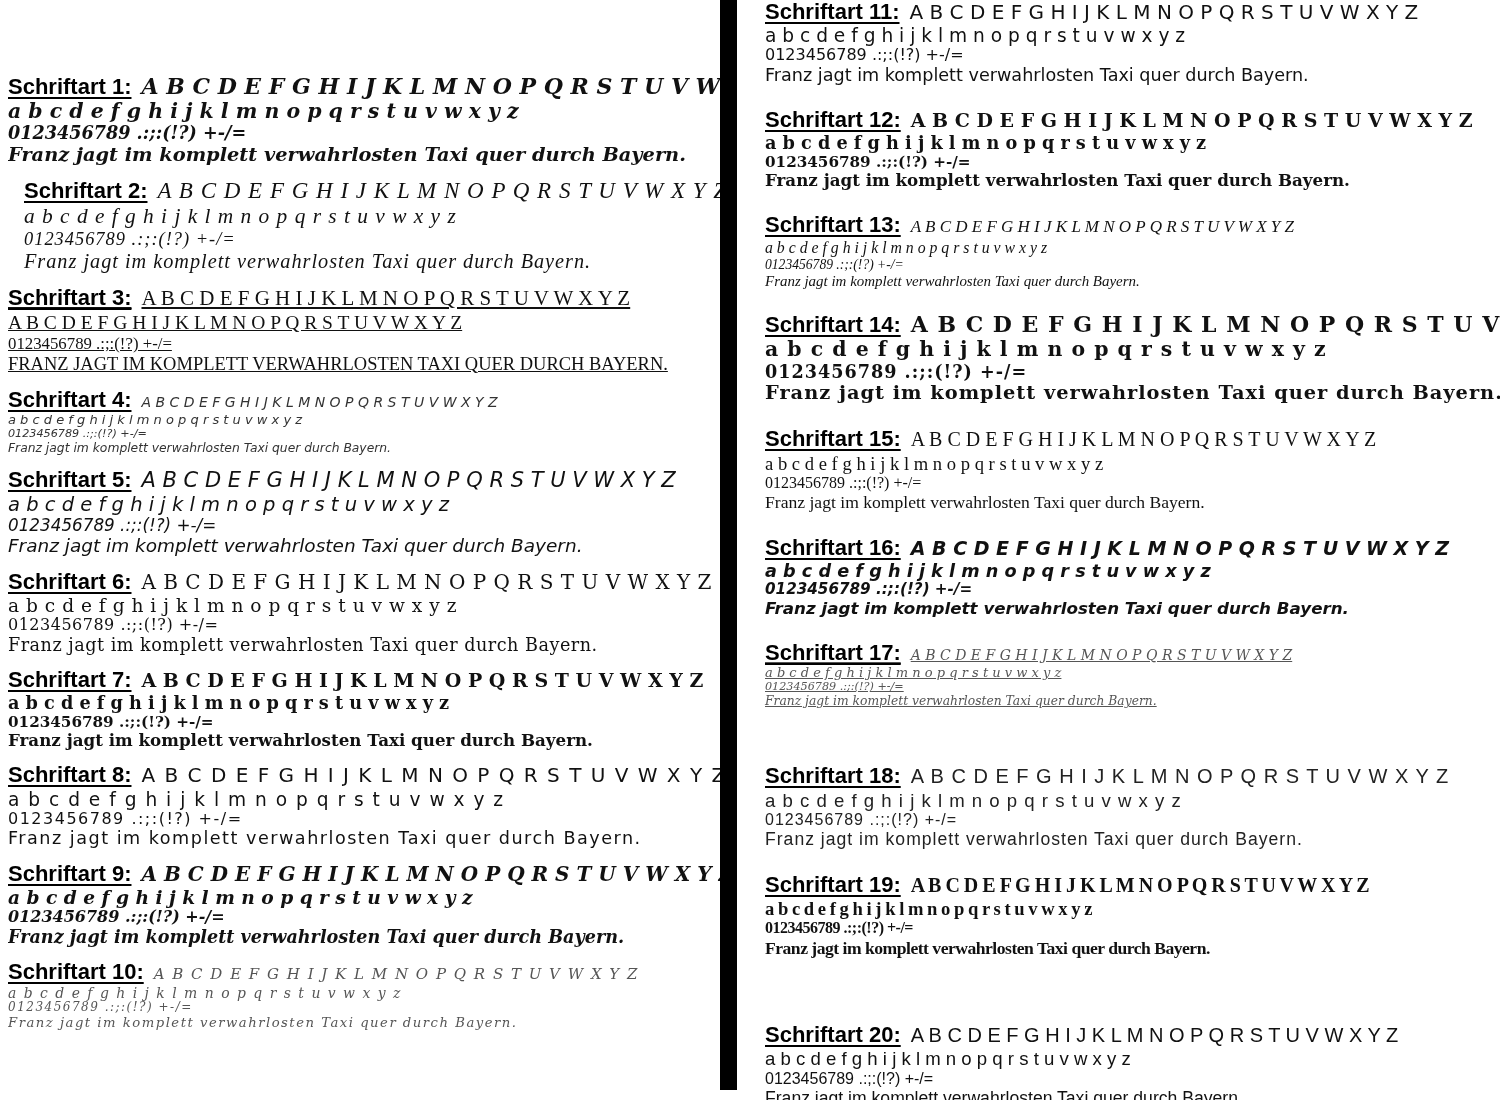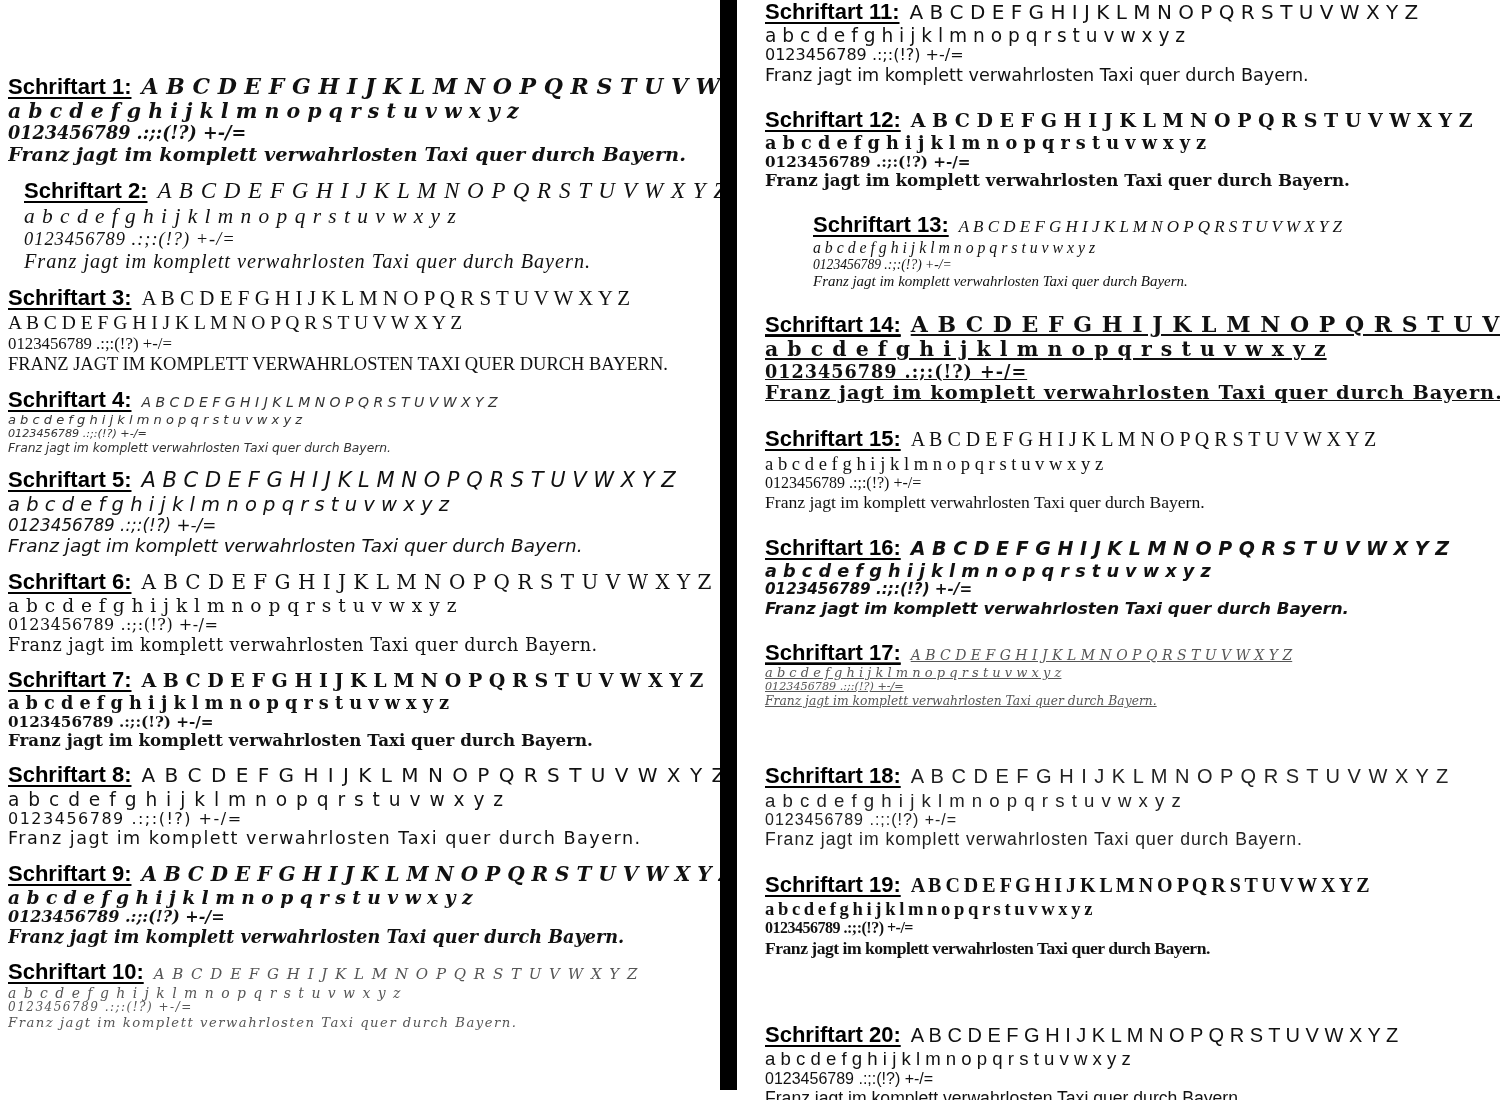--- a/index.html
+++ b/index.html
@@ -22,32 +22,32 @@
     white-space:nowrap;flex:none;line-height:1.2;
   }
   .ln-caps{font-size:1em;}
   .ln-lower{font-size:0.93em;}
   .ln-nums{font-size:0.80em;}
   .ln-sent{font-size:0.88em;}
 
   
   .f1 {font-family:"DejaVu Serif",serif;font-style:italic;font-weight:bold;font-size:22px;}
   .f2 {font-family:"Liberation Serif",serif;font-style:italic;font-size:23px;letter-spacing:1px;margin-left:16px;}
-  .f3 {font-family:"Liberation Serif",serif;font-size:21px;}
+  .f3 {font-family:"Liberation Serif",serif;font-size:21px;text-decoration:underline;}
   .f4 {font-family:"DejaVu Sans",sans-serif;font-style:italic;font-size:14px;color:#333;}
   .f5 {font-family:"DejaVu Sans",sans-serif;font-style:italic;font-size:21px;}
   .f6 {font-family:"DejaVu Serif",serif;font-size:20px;letter-spacing:0.5px;}
   .f7 {font-family:"DejaVu Serif",serif;font-weight:bold;font-size:19px;}
   .f8 {font-family:"DejaVu Sans",sans-serif;font-size:20px;letter-spacing:1.5px;}
   .f9 {font-family:"DejaVu Serif",serif;font-style:italic;font-weight:bold;font-size:20px;}
   .f10{font-family:"DejaVu Serif",serif;font-style:italic;font-size:15px;color:#555;letter-spacing:1.5px;}
   .f11{font-family:"DejaVu Sans",sans-serif;font-size:20px;}
   .f12{font-family:"DejaVu Serif",serif;font-weight:bold;font-size:19px;}
-  .f13{font-family:"Liberation Serif",serif;font-style:italic;font-size:17px;margin-left:48px;}
-  .f14{font-family:"DejaVu Serif",serif;font-weight:bold;font-size:22px;letter-spacing:1px;text-decoration:underline;}
+  .f13{font-family:"Liberation Serif",serif;font-style:italic;font-size:17px;}
+  .f14{font-family:"DejaVu Serif",serif;font-weight:bold;font-size:22px;letter-spacing:1px;}
   .f15{font-family:"Liberation Serif",serif;font-size:20px;}
   .f16{font-family:"DejaVu Sans",sans-serif;font-style:italic;font-weight:bold;font-size:19px;}
   .f17{font-family:"DejaVu Serif",serif;font-style:italic;font-size:14px;color:#555;text-decoration:underline;}
   .f18{font-family:"Liberation Sans",sans-serif;font-size:20px;letter-spacing:1px;color:#222;margin-top:33px;}
   .f19{font-family:"Liberation Serif",serif;font-weight:bold;font-size:20px;letter-spacing:-0.5px;}
   .f20{font-family:"Liberation Sans",sans-serif;font-size:20px;margin-top:42px;}
 </style>
 </head>
 <body style="background: rgb(255, 255, 255);">
 

